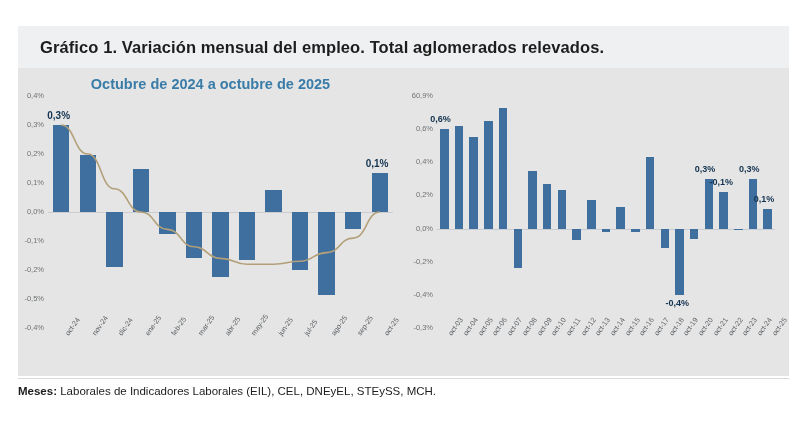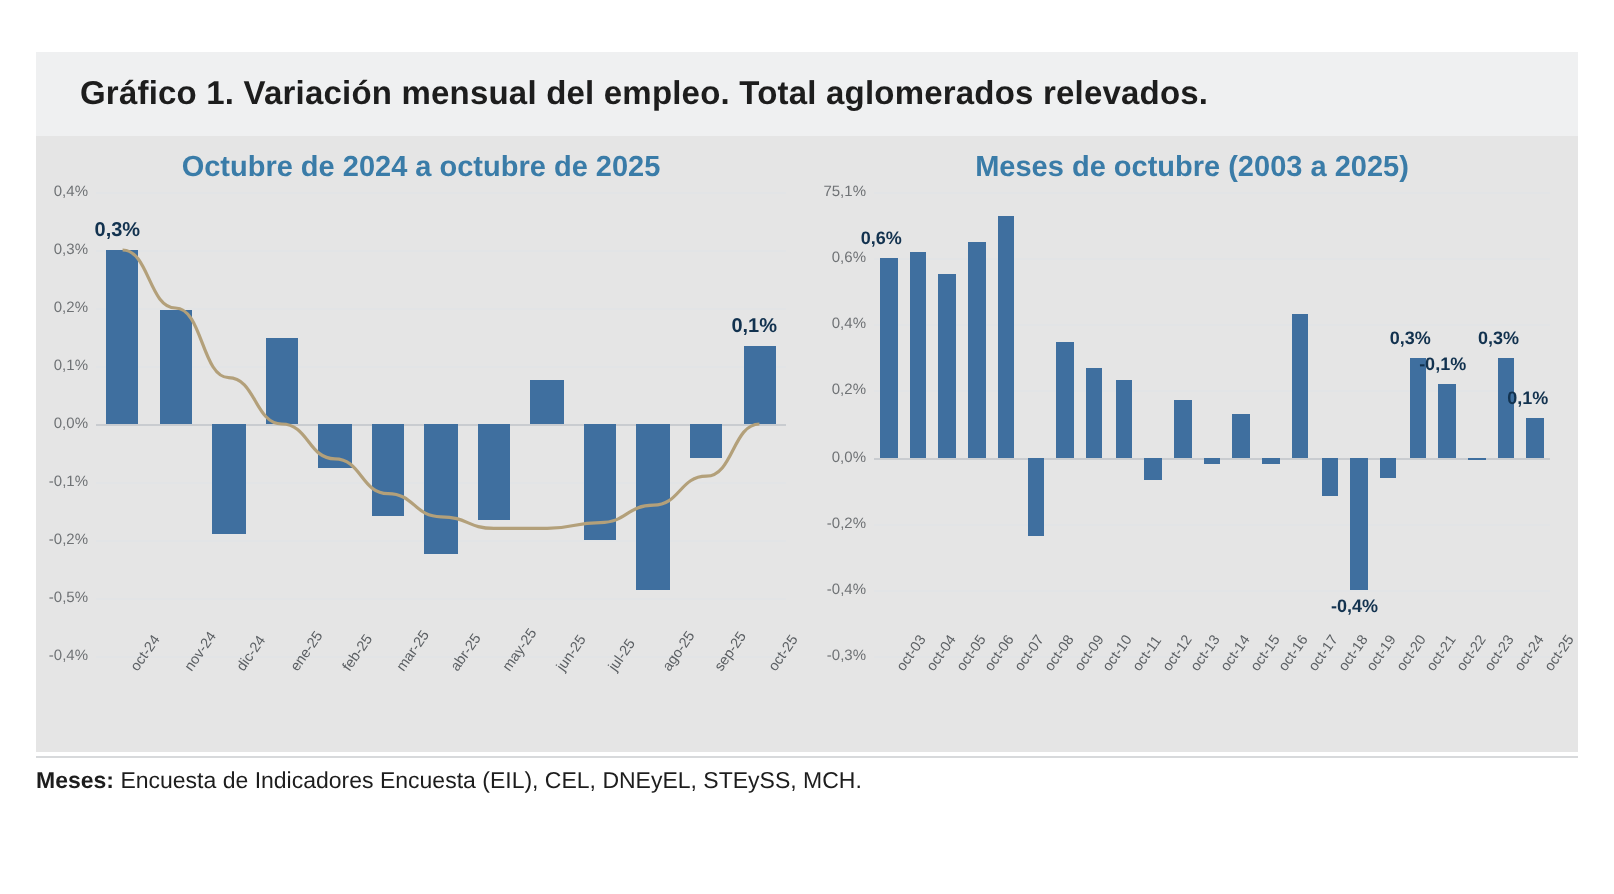--- a/index.html
+++ b/index.html
@@ -172,24 +172,23 @@
           <div class="bar" style="left: 323.504px; width: 16.4538px; top: 76.85px; height: 39.15px; background: rgb(63, 111, 159);"></div>
           <div class="xlab" style="left: 333.731px; top: 236px;">oct-25</div>
           <div class="dlabel" style="left: -0.730769px; top: 14px;">0,3%</div>
           <div class="dlabel" style="left: 317.731px; top: 61.85px;">0,1%</div>
           <svg class="trend" width="345" height="232">
             <path d="M 13.3 29.0 C 26.5 29.0, 26.5 58.0, 39.8 58.0 C 53.1 58.0, 53.1 92.8, 66.3 92.8 C 79.6 92.8, 79.6 116.0, 92.9 116.0 C 106.2 116.0, 106.2 133.4, 119.4 133.4 C 132.7 133.4, 132.7 150.8, 146.0 150.8 C 159.2 150.8, 159.2 162.4, 172.5 162.4 C 185.8 162.4, 185.8 168.2, 199.0 168.2 C 212.3 168.2, 212.3 168.2, 225.6 168.2 C 238.8 168.2, 238.8 165.3, 252.1 165.3 C 265.4 165.3, 265.4 156.6, 278.7 156.6 C 291.9 156.6, 291.9 142.1, 305.2 142.1 C 318.5 142.1, 318.5 116.0, 331.7 116.0" fill="none" stroke="#b3a07a" stroke-width="1.6"></path>
           </svg>
         </div>
     </div>
     <div class="panel panel-right">
-      <div class="panel-title">Meses de octubre (2003 a 2025)</div>
       <div class="plot" id="plot-right" style="left:34px;top:28px;width:338px;height:232px;">
           <div class="gridline" style="top: 0px; width: 338px;"></div>
-          <div class="ytick" style="top: -5px; left: -30px; width: 26px;">75,1%</div>
+          <div class="ytick" style="top: -5px; left: -30px; width: 26px;">60,9%</div>
           <div class="gridline" style="top: 33.1429px; width: 338px;"></div>
           <div class="ytick" style="top: 28.1429px; left: -30px; width: 26px;">0,6%</div>
           <div class="gridline" style="top: 66.2857px; width: 338px;"></div>
           <div class="ytick" style="top: 61.2857px; left: -30px; width: 26px;">0,4%</div>
           <div class="gridline" style="top: 99.4286px; width: 338px;"></div>
           <div class="ytick" style="top: 94.4286px; left: -30px; width: 26px;">0,2%</div>
           <div class="zeroline" style="top: 132.571px; width: 338px;"></div>
           <div class="ytick" style="top: 127.571px; left: -30px; width: 26px;">0,0%</div>
           <div class="gridline" style="top: 165.714px; width: 338px;"></div>
           <div class="ytick" style="top: 160.714px; left: -30px; width: 26px;">-0,2%</div>
@@ -248,16 +247,16 @@
           <div class="dlabel small" style="left: 257.87px; top: 67.8571px;">0,3%</div>
           <div class="dlabel small" style="left: 272.565px; top: 81.1143px;">-0,1%</div>
           <div class="dlabel small" style="left: 301.957px; top: 67.8571px;">0,3%</div>
           <div class="dlabel small" style="left: 316.652px; top: 97.6857px;">0,1%</div>
         </div>
     </div>
   </div>
 
   <div class="divider"></div>
   <div class="footer">
-    <b>Meses:</b><span> Encuesta de Indicadores Encuesta (EIL), CEL, DNEyEL, STEySS, MCH.</span>
+    <b>Meses:</b><span> Laborales de Indicadores Laborales (EIL), CEL, DNEyEL, STEySS, MCH.</span>
   </div>
 
 </div>
 
 </body></html>

